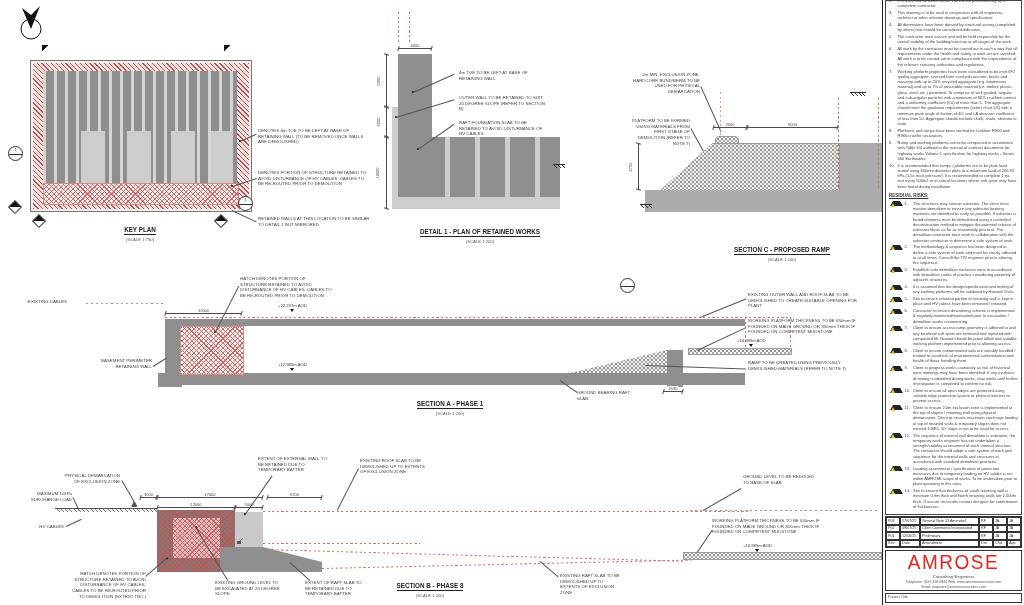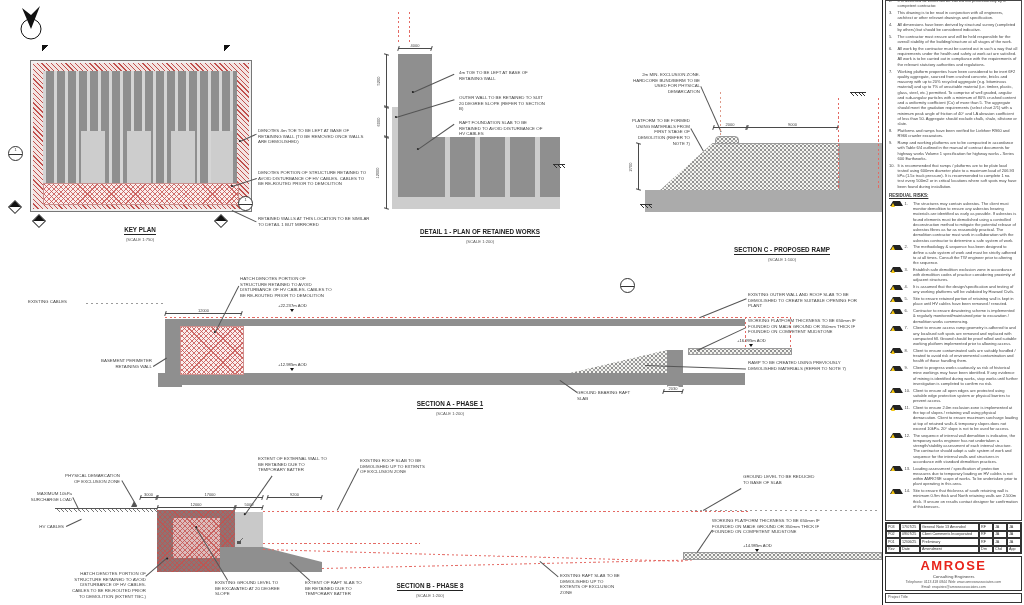--- a/index.html
+++ b/index.html
@@ -53,21 +53,21 @@
   .ntxt{flex:1;font-size:4.05px;line-height:1.3;color:#444;}
   .rhead{font-size:4.5px;font-weight:bold;text-decoration:underline;margin:3px 0 1px;color:#333;}
   .risk{display:flex;gap:1.5px;margin:1.5px 0;align-items:flex-start;}
   .wtri{flex:0 0 7px;position:relative;width:0;height:0;margin-top:0.5px;margin-left:1px;border-left:3.4px solid transparent;border-right:3.4px solid transparent;border-bottom:5.8px solid #222;}
   .wtri::after{content:"";position:absolute;left:-2.5px;top:1.1px;width:0;height:0;border-left:2.5px solid transparent;border-right:2.5px solid transparent;border-bottom:4.3px solid #f2c512;}
   .revtable{flex:0 0 auto;margin:1px 2px;border:0.7px solid #333;}
   .revrow{display:flex;}
   .revrow>div{border:0.4px solid #333;font-size:3.7px;line-height:1.2;padding:0.6px 1px;color:#333;overflow:hidden;white-space:nowrap;}
   .c0{flex:0 0 10px;} .c1{flex:0 0 16px;} .c2{flex:1 1 auto;} .c3,.c4,.c5{flex:0 0 10px;}
   .brand{flex:0 0 auto;border:0.7px solid #333;margin:1px 2px;text-align:center;padding:2px 0 1px;}
-  .logo{font-size:13px;font-weight:bold;letter-spacing:1.5px;line-height:1;transform:scaleY(1.05);}
+  .logo{font-size:19px;font-weight:normal;letter-spacing:1.5px;line-height:1;transform:scaleY(1.05);}
   .tagline{font-size:4.4px;color:#444;margin-top:2px;}
   .contact{font-size:3.5px;color:#555;margin-top:0.8px;}
   .ptitle{flex:0 0 auto;border:0.7px solid #333;margin:1px 2px 2px;font-size:3.8px;color:#555;padding:1px 2px 3px;text-align:left;}
 </style>
 </head>
 <body>
 
 <div id="sheet">
 
   <svg class="abs" style="left:14px;top:4px;" width="34" height="38" viewBox="0 0 34 38">

